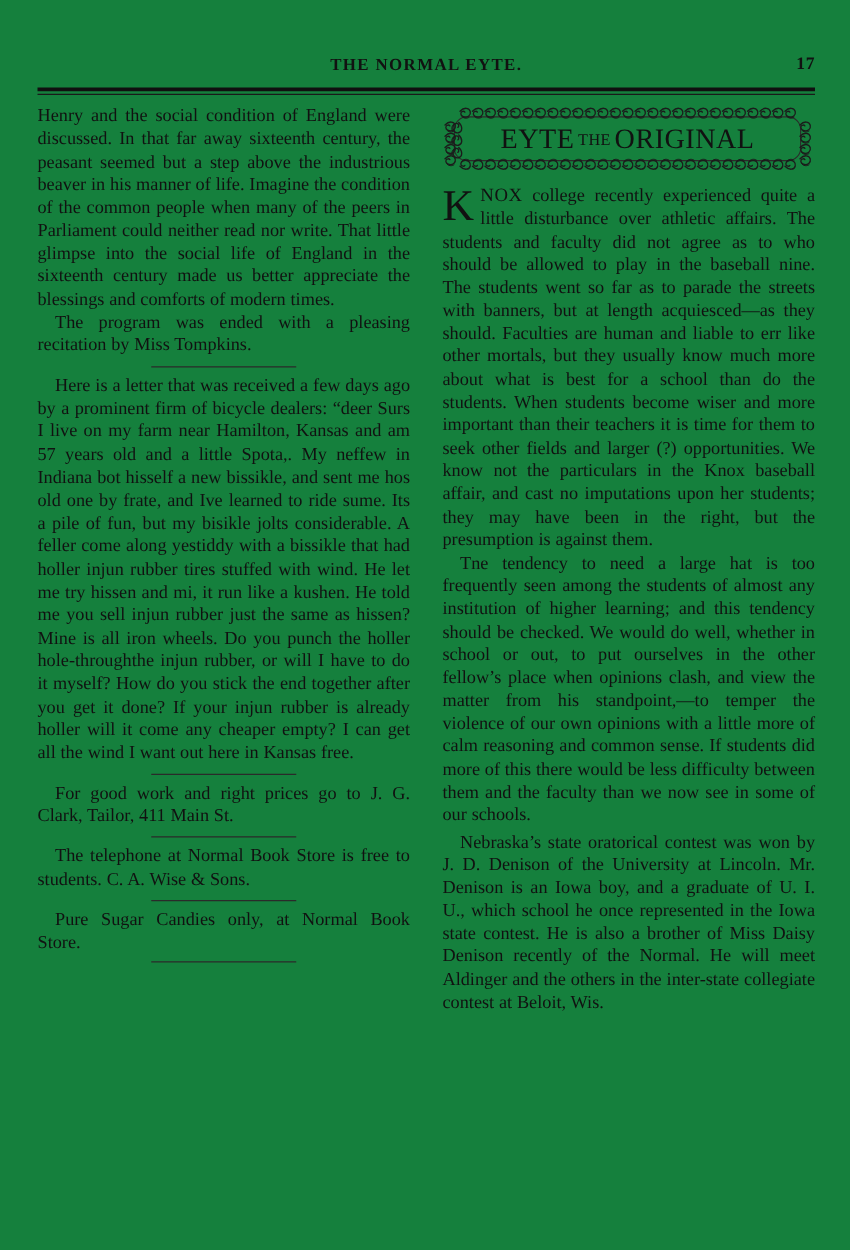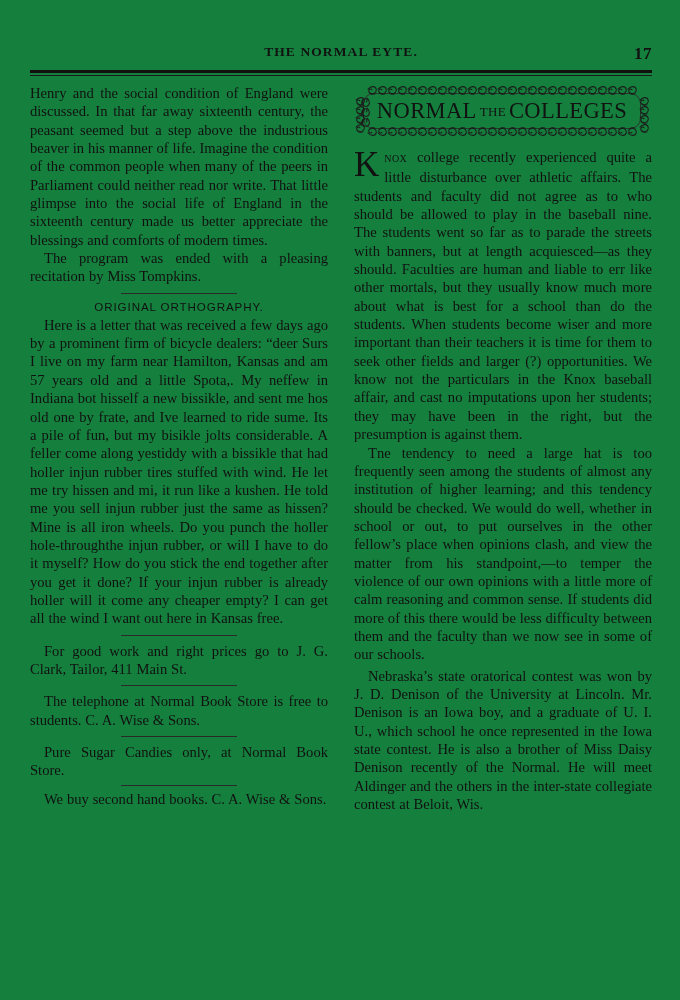--- a/index.html
+++ b/index.html
@@ -38,21 +38,21 @@
     text-align: center;
     font-size: 13.5px;
     font-weight: bold;
     letter-spacing: 1.1px;
     font-family: "Liberation Serif", "DejaVu Serif", serif;
   }
   .runhead-folio {
     position: absolute;
     right: 0;
     top: 0;
-    font-size: 17px;
+    font-size: 14px;
     font-weight: bold;
     letter-spacing: 0.5px;
   }
   .rule-thick {
     position: absolute;
     top: 70px;
     left: 30px;
     right: 28px;
     height: 3px;
     background: #101010;
@@ -117,21 +117,21 @@
   .dropcap-wrap { position: relative; }
   .dropcap {
     float: left;
     font-size: 35px;
     line-height: 31px;
     padding: 0 3px 0 0;
     margin: 1px 2px 0 0;
     font-family: "Liberation Serif", "DejaVu Serif", serif;
   }
   .smallcaps-lead {
-    font-size: 10px;
+    font-size: 15px;
     letter-spacing: 0.4px;
     margin-top: 36px;
   }
 
   
   .banner {
     position: relative;
     width: 296px;
     height: 54px;
     margin: 0 0 10px 0;
@@ -176,35 +176,33 @@
   <div class="rule-thin"></div>
 
   <div class="columns">
 
     <div class="col col-left">
 
       <p class="para">Henry and the social condition of England were discussed. In that far away sixteenth century, the peasant seemed but a step above the industrious beaver in his manner of life. Imagine the condition of the common people when many of the peers in Parliament could neither read nor write. That little glimpse into the social life of England in the sixteenth century made us better appreciate the blessings and comforts of modern times.</p>
       <p class="para indent">The program was ended with a pleasing recitation by Miss Tompkins.</p>
 
       <div class="shortrule"></div>
-      <div class="subhead">ORIGINAL ORTHOGRAPHY.</div>
 
       <p class="para indent">Here is a letter that was received a few days ago by a prominent firm of bicycle dealers: “deer Surs I live on my farm near Hamilton, Kansas and am 57 years old and a little Spota,. My neffew in Indiana bot hisself a new bissikle, and sent me hos old one by frate, and Ive learned to ride sume. Its a pile of fun, but my bisikle jolts considerable. A feller come along yestiddy with a bissikle that had holler injun rubber tires stuffed with wind. He let me try hissen and mi, it run like a kushen. He told me you sell injun rubber just the same as hissen? Mine is all iron wheels. Do you punch the holler hole-throughthe injun rubber, or will I have to do it myself? How do you stick the end together after you get it done? If your injun rubber is already holler will it come any cheaper empty? I can get all the wind I want out here in Kansas free.</p>
 
       <div class="shortrule"></div>
       <p class="para indent">For good work and right prices go to J. G. Clark, Tailor, 411 Main St.</p>
 
       <div class="shortrule"></div>
       <p class="para indent">The telephone at Normal Book Store is free to students.       C. A. Wise &amp; Sons.</p>
 
       <div class="shortrule"></div>
       <p class="para indent">Pure Sugar Candies only, at Normal Book Store.</p>
 
       <div class="shortrule tight"></div>
-      <p class="para indent">We buy second hand books. C. A. Wise &amp; Sons.</p>
 
     </div>
 
     <div class="col col-right">
 
       <div class="banner">
         <svg class="banner-frame" viewBox="0 0 296 54" preserveAspectRatio="none">
           <defs>
             <g id="orn">
               <path d="M0,0 C3.2,-3.4 7.4,-3.0 8.2,0.2 C8.9,3.1 6.0,5.2 3.4,4.6
@@ -286,21 +284,21 @@
             <use href="#orn" x="2" y="34"></use>
               <use href="#orn" x="2" y="43"></use>
             <use href="#orn" x="286" y="16"></use>
               <use href="#orn" x="286" y="25"></use>
             <use href="#orn" x="286" y="34"></use>
               <use href="#orn" x="286" y="43"></use>
           </g>
         </svg>
         <div class="banner-inner">
           <div class="banner-text">
-            <span>NORMAL</span><span class="the">THE</span><span>COLLEGES</span>
+            <span>EYTE</span><span class="the">THE</span><span>ORIGINAL</span>
           </div>
         </div>
       </div>
 
       <p class="para dropcap-wrap">
         <span class="dropcap">K</span><span class="smallcaps-lead">NOX</span><span> college recently experienced quite a little disturbance over athletic affairs. The students and faculty did not agree as to who should be allowed to play in the baseball nine. The students went so far as to parade the streets with banners, but at length acquiesced—as they should. Faculties are human and liable to err like other mortals, but they usually know much more about what is best for a school than do the students. When students become wiser and more important than their teachers it is time for them to seek other fields and larger (?) opportunities. We know not the particulars in the Knox baseball affair, and cast no imputations upon her students; they may have been in the right, but the presumption is against them.</span>
       </p>
 
       <p class="para indent">Tne tendency to need a large hat is too frequently seen among the students of almost any institution of higher learning; and this tendency should be checked. We would do well, whether in school or out, to put ourselves in the other fellow’s place when opinions clash, and view the matter from his standpoint,—to temper the violence of our own opinions with a little more of calm reasoning and common sense. If students did more of this there would be less difficulty between them and the faculty than we now see in some of our schools.</p>
       <p class="para indent gap">Nebraska’s state oratorical contest was won by J. D. Denison of the University at Lincoln. Mr. Denison is an Iowa boy, and a graduate of U. I. U., which school he once represented in the Iowa state contest. He is also a brother of Miss Daisy Denison recently of the Normal. He will meet Aldinger and the others in the inter-state collegiate contest at Beloit, Wis.</p>

